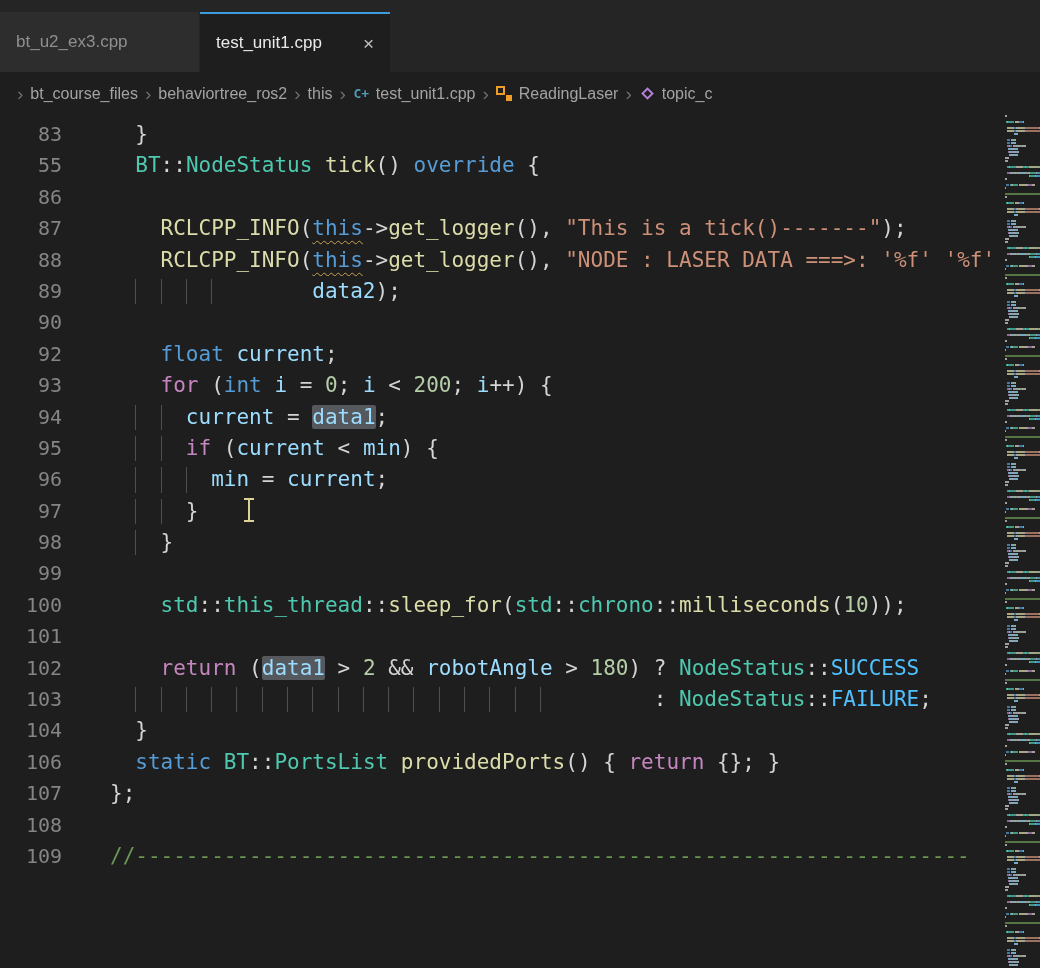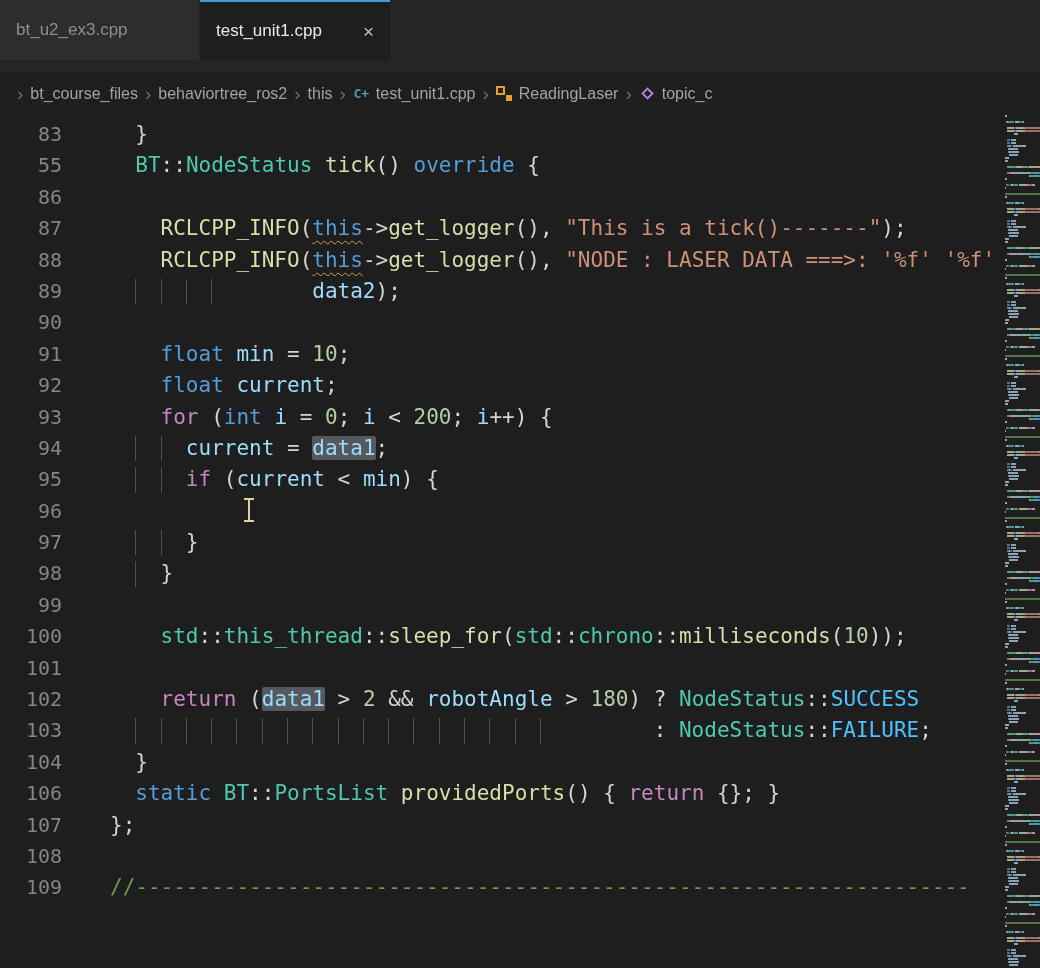--- a/index.html
+++ b/index.html
@@ -1,21 +1,21 @@
 <!DOCTYPE html>
 <html style="--c-fg: #d4d4d4; --c-kw: #c586c0; --c-kwb: #569cd6; --c-type: #4ec9b0; --c-fn: #dcdcaa; --c-str: #ce9178; --c-num: #b5cea8; --c-var: #9cdcfe; --c-enm: #4fc1ff; --c-cmt: #6a9955; --c-lnum: #858585;"><head>
 <meta charset="utf-8">
 <style>
   html,body{margin:0;padding:0;background:#1e1e1e;}
   .screen{position:relative;width:1040px;height:968px;overflow:hidden;background:#1e1e1e;
           font-family:"Liberation Sans",sans-serif;}
 
   
   .tabbar{position:absolute;top:0;left:0;right:0;height:72px;background:#252526;
-          display:flex;}
+          display:flex;align-items:flex-end;}
   .tab{height:60px;display:flex;align-items:center;box-sizing:border-box;
        padding:0 16px;font-size:17px;white-space:nowrap;cursor:pointer;}
   .tab.inactive{width:200px;background:#2d2d2d;color:#8f8f8f;border-right:1px solid #252526;}
   .tab.active{width:190px;background:#1e1e1e;color:#e9e9e9;border-top:2.5px solid #3d9bde;
               justify-content:space-between;}
   .tab .close{color:#c0c0c0;font-size:19px;margin-left:12px;line-height:1;}
   .tab-filler{flex:1;height:60px;background:#252526;}
 
   
   .breadcrumb{position:absolute;top:72px;left:0;right:0;height:43px;background:#1e1e1e;
@@ -112,26 +112,25 @@
 
   <div class="codearea">
     <div>
         <div class="line"><span class="lnum">83</span><span class="ltext"><span class="tk-fg">  }</span></span></div>
         <div class="line"><span class="lnum">55</span><span class="ltext"><span class="tk-fg">  </span><span class="tk-type">BT</span><span class="tk-fg">::</span><span class="tk-type">NodeStatus</span><span class="tk-fg"> </span><span class="tk-fn">tick</span><span class="tk-fg">() </span><span class="tk-kwb">override</span><span class="tk-fg"> {</span></span></div>
         <div class="line"><span class="lnum">86</span><span class="ltext"></span></div>
         <div class="line"><span class="lnum">87</span><span class="ltext"><span class="tk-fg">    </span><span class="tk-fn">RCLCPP_INFO</span><span class="tk-fg">(</span><span class="tk-kwb sq">this</span><span class="tk-fg">-&gt;</span><span class="tk-fn">get_logger</span><span class="tk-fg">(), </span><span class="tk-str">"This is a tick()-------"</span><span class="tk-fg">);</span></span></div>
         <div class="line"><span class="lnum">88</span><span class="ltext"><span class="tk-fg">    </span><span class="tk-fn">RCLCPP_INFO</span><span class="tk-fg">(</span><span class="tk-kwb sq">this</span><span class="tk-fg">-&gt;</span><span class="tk-fn">get_logger</span><span class="tk-fg">(), </span><span class="tk-str">"NODE : LASER DATA ===&gt;: '%f' '%f'</span></span></div>
         <div class="line"><span class="lnum">89</span><span class="ltext"><span class="guide" style="left: 2ch;"></span><span class="guide" style="left: 4ch;"></span><span class="guide" style="left: 6ch;"></span><span class="guide" style="left: 8ch;"></span><span class="tk-fg">                </span><span class="tk-var">data2</span><span class="tk-fg">);</span></span></div>
         <div class="line"><span class="lnum">90</span><span class="ltext"></span></div>
-        <div class="line"><span class="lnum">91</span><span class="ltext"><span class="tk-fg">    </span><span class="tk-kwb">float</span><span class="tk-fg"> </span><span class="tk-var">min</span><span class="tk-fg"> = </span><span class="tk-num">10</span><span class="tk-fg">;</span></span></div>
         <div class="line"><span class="lnum">92</span><span class="ltext"><span class="tk-fg">    </span><span class="tk-kwb">float</span><span class="tk-fg"> </span><span class="tk-var">current</span><span class="tk-fg">;</span></span></div>
         <div class="line"><span class="lnum">93</span><span class="ltext"><span class="tk-fg">    </span><span class="tk-kw">for</span><span class="tk-fg"> (</span><span class="tk-kwb">int</span><span class="tk-fg"> </span><span class="tk-var">i</span><span class="tk-fg"> = </span><span class="tk-num">0</span><span class="tk-fg">; </span><span class="tk-var">i</span><span class="tk-fg"> &lt; </span><span class="tk-num">200</span><span class="tk-fg">; </span><span class="tk-var">i</span><span class="tk-fg">++) {</span></span></div>
         <div class="line"><span class="lnum">94</span><span class="ltext"><span class="guide" style="left: 2ch;"></span><span class="guide" style="left: 4ch;"></span><span class="tk-fg">      </span><span class="tk-var">current</span><span class="tk-fg"> = </span><span class="tk-var hl">data1</span><span class="tk-fg">;</span></span></div>
         <div class="line"><span class="lnum">95</span><span class="ltext"><span class="guide" style="left: 2ch;"></span><span class="guide" style="left: 4ch;"></span><span class="tk-fg">      </span><span class="tk-kw">if</span><span class="tk-fg"> (</span><span class="tk-var">current</span><span class="tk-fg"> &lt; </span><span class="tk-var">min</span><span class="tk-fg">) {</span></span></div>
-        <div class="line"><span class="lnum">96</span></div>
+        <div class="line"><span class="lnum">96</span><span class="ltext"><span class="guide" style="left: 2ch;"></span><span class="guide" style="left: 4ch;"></span><span class="guide" style="left: 6ch;"></span><span class="tk-fg">        </span><span class="tk-var">min</span><span class="tk-fg"> = </span><span class="tk-var">current</span><span class="tk-fg">;</span></span></div>
         <div class="line"><span class="lnum">97</span><span class="ltext"><span class="guide" style="left: 2ch;"></span><span class="guide" style="left: 4ch;"></span><span class="tk-fg">      }</span></span></div>
         <div class="line"><span class="lnum">98</span><span class="ltext"><span class="guide" style="left: 2ch;"></span><span class="tk-fg">    }</span></span></div>
         <div class="line"><span class="lnum">99</span><span class="ltext"></span></div>
         <div class="line"><span class="lnum">100</span><span class="ltext"><span class="tk-fg">    </span><span class="tk-type">std</span><span class="tk-fg">::</span><span class="tk-type">this_thread</span><span class="tk-fg">::</span><span class="tk-fn">sleep_for</span><span class="tk-fg">(</span><span class="tk-type">std</span><span class="tk-fg">::</span><span class="tk-type">chrono</span><span class="tk-fg">::</span><span class="tk-fn">milliseconds</span><span class="tk-fg">(</span><span class="tk-num">10</span><span class="tk-fg">));</span></span></div>
         <div class="line"><span class="lnum">101</span><span class="ltext"></span></div>
         <div class="line"><span class="lnum">102</span><span class="ltext"><span class="tk-fg">    </span><span class="tk-kw">return</span><span class="tk-fg"> (</span><span class="tk-var hl">data1</span><span class="tk-fg"> &gt; </span><span class="tk-num">2</span><span class="tk-fg"> &amp;&amp; </span><span class="tk-var">robotAngle</span><span class="tk-fg"> &gt; </span><span class="tk-num">180</span><span class="tk-fg">) ? </span><span class="tk-type">NodeStatus</span><span class="tk-fg">::</span><span class="tk-enm">SUCCESS</span></span></div>
         <div class="line"><span class="lnum">103</span><span class="ltext"><span class="guide" style="left: 2ch;"></span><span class="guide" style="left: 4ch;"></span><span class="guide" style="left: 6ch;"></span><span class="guide" style="left: 8ch;"></span><span class="guide" style="left: 10ch;"></span><span class="guide" style="left: 12ch;"></span><span class="guide" style="left: 14ch;"></span><span class="guide" style="left: 16ch;"></span><span class="guide" style="left: 18ch;"></span><span class="guide" style="left: 20ch;"></span><span class="guide" style="left: 22ch;"></span><span class="guide" style="left: 24ch;"></span><span class="guide" style="left: 26ch;"></span><span class="guide" style="left: 28ch;"></span><span class="guide" style="left: 30ch;"></span><span class="guide" style="left: 32ch;"></span><span class="guide" style="left: 34ch;"></span><span class="tk-fg">                                           </span><span class="tk-fg">: </span><span class="tk-type">NodeStatus</span><span class="tk-fg">::</span><span class="tk-enm">FAILURE</span><span class="tk-fg">;</span></span></div>
         <div class="line"><span class="lnum">104</span><span class="ltext"><span class="tk-fg">  }</span></span></div>
         <div class="line"><span class="lnum">106</span><span class="ltext"><span class="tk-fg">  </span><span class="tk-kwb">static</span><span class="tk-fg"> </span><span class="tk-type">BT</span><span class="tk-fg">::</span><span class="tk-type">PortsList</span><span class="tk-fg"> </span><span class="tk-fn">providedPorts</span><span class="tk-fg">() { </span><span class="tk-kw">return</span><span class="tk-fg"> {}; }</span></span></div>
         <div class="line"><span class="lnum">107</span><span class="ltext"><span class="tk-fg">};</span></span></div>

